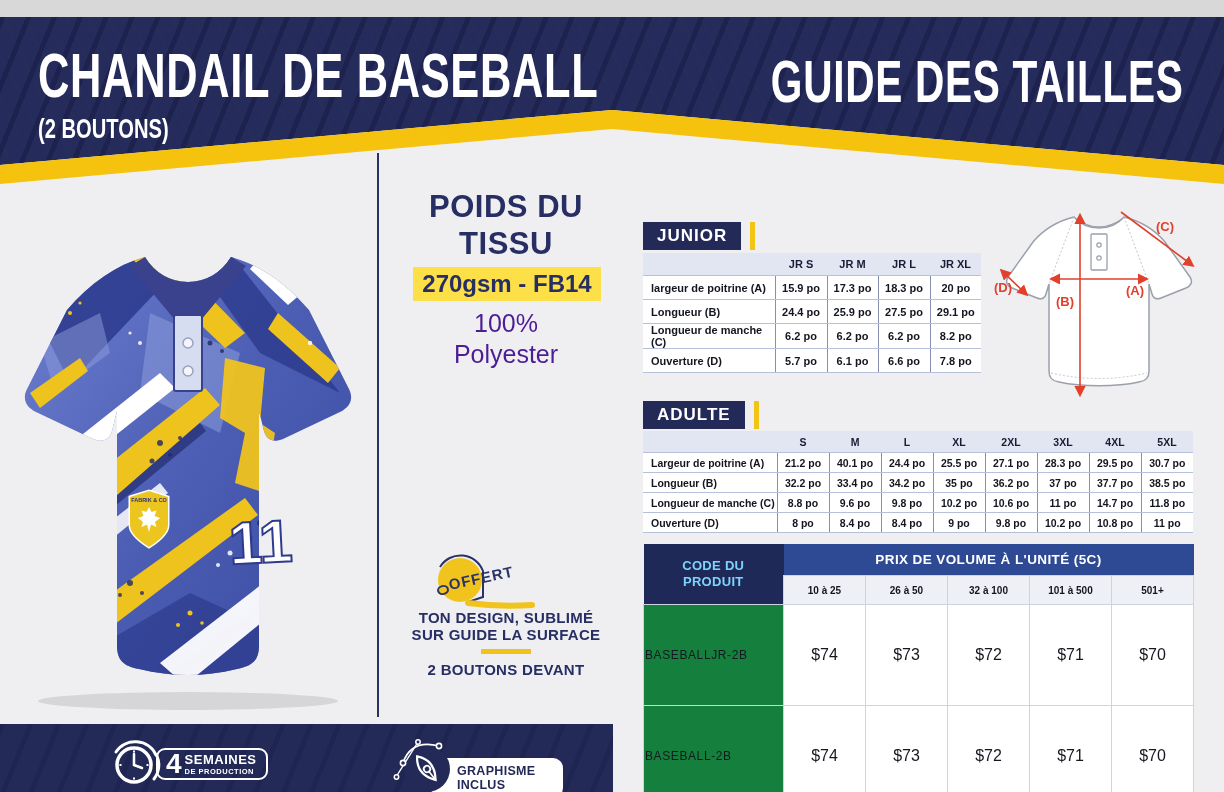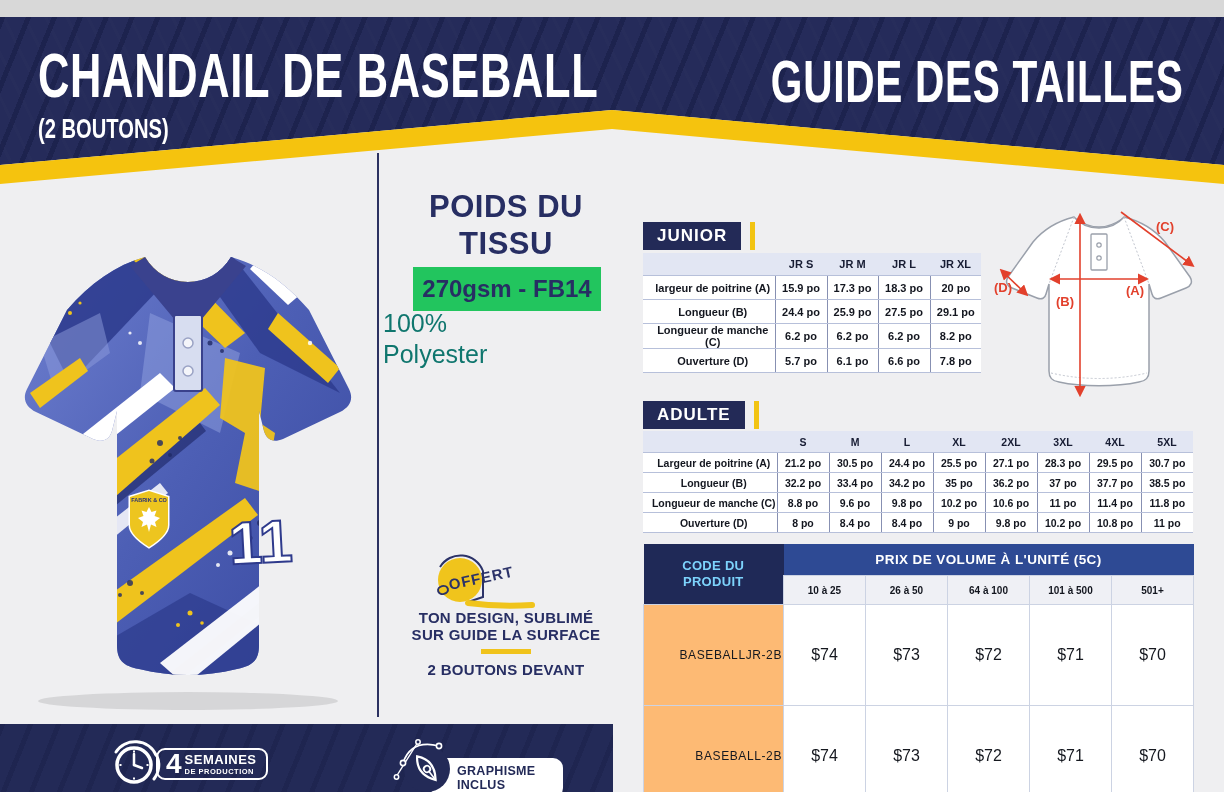--- a/index.html
+++ b/index.html
@@ -20,64 +20,64 @@
   .hdr-subtitle{position:absolute;left:38px;top:96px;color:#fff;font-size:28px;font-weight:700;
             white-space:nowrap;transform:scale(.72,1);transform-origin:left top;z-index:2;}
   .hdr-title-right{position:absolute;right:40px;top:30px;color:#fff;font-size:58px;font-weight:700;
             white-space:nowrap;transform:scale(.70,1.02);transform-origin:right top;letter-spacing:1px;z-index:2;}
 
   .divider-v{position:absolute;left:377px;top:136px;width:2px;height:564px;background:#2b3161;}
 
   
   .fab-title{position:absolute;left:383px;top:172px;width:246px;text-align:center;
              font-size:31px;font-weight:700;color:#272e63;line-height:1.18;letter-spacing:.5px;}
-  .fab-chip{position:absolute;left:413px;top:250px;width:188px;height:44px;background:#22c55e;
+  .fab-chip{position:absolute;left:413px;top:250px;width:188px;height:34px;background:#fde047;
             color:#272e63;font-size:24px;font-weight:600;display:flex;align-items:center;justify-content:center;}
-  .fab-comp{position:absolute;left:383px;top:291px;width:246px;
-            font-size:25px;font-weight:500;color:#0f766e;line-height:1.22;}
+  .fab-comp{position:absolute;left:383px;top:291px;width:246px;text-align:center;
+            font-size:25px;font-weight:500;color:#4c1d95;line-height:1.22;}
   .offer-svg{position:absolute;left:426px;top:537px;}
   .offer-l1{position:absolute;left:383px;top:592px;width:246px;text-align:center;
             font-size:15px;font-weight:700;color:#272e63;letter-spacing:.3px;}
   .offer-l2{position:absolute;left:383px;top:609px;width:246px;text-align:center;
             font-size:15px;font-weight:700;color:#272e63;letter-spacing:.3px;}
   .offer-div{position:absolute;left:481px;top:632px;width:50px;height:5px;background:#f0c31c;}
   .offer-note{position:absolute;left:383px;top:644px;width:246px;text-align:center;
             font-size:15px;font-weight:700;color:#272e63;letter-spacing:.3px;}
 
   
   .sec-badge{position:absolute;display:flex;gap:9px;height:28px;z-index:2;}
   .sec-badge-box{background:#232a57;color:#fff;font-size:17px;font-weight:700;letter-spacing:1px;
                  display:flex;align-items:center;padding:0 14px;}
   .sec-badge-accent{width:5px;background:#f2c413;}
 
   
   .size-table{position:absolute;border-collapse:collapse;table-layout:fixed;}
   .size-table th{background:#e2e6f3;font-weight:700;color:#171c33;text-align:center;padding:0;}
   .size-table td{background:#fff;color:#13161f;padding:0;}
-  .size-table td.lbl{text-align:center;padding-left:8px;font-weight:700;}
+  .size-table td.lbl{text-align:left;padding-left:8px;font-weight:700;}
   .size-table td.val{text-align:center;font-weight:600;border-left:1px solid #8790b2;}
   .size-table thead th{border-bottom:1px solid #b7c0da;}
   .size-table tbody td{border-bottom:1px solid #b7c0da;}
   .junior{left:643px;top:236px;width:338px;}
   .junior th{height:22px;font-size:11px;}
   .junior td{height:23px;font-size:11px;}
   .adult{left:643px;top:414px;width:550px;}
   .adult th{height:21px;font-size:10.5px;}
   .adult td{height:19px;font-size:10.5px;}
 
   
   .price-table{position:absolute;left:643px;top:527px;border-collapse:collapse;table-layout:fixed;}
   .pt-code-h{background:#1f2957;color:#7dd3fc;font-size:13px;font-weight:700;text-align:center;
              padding:0 10px;line-height:1.25;letter-spacing:.3px;}
   .pt-group{background:#2e4a94;color:#fff;font-size:13.5px;font-weight:700;height:29px;
             text-align:center;letter-spacing:.4px;}
   .pt-tier{height:26px;background:#eff0f5;border:1px solid #ccd3e3;font-size:10px;font-weight:700;
            color:#13161f;text-align:center;}
-  .pt-code{height:98px;background:#fdba74;border:1px solid #ccd3e3;font-size:12px;font-weight:500;
-           letter-spacing:.6px;color:#15181f;text-align:right;}
+  .pt-code{height:98px;background:#15803d;border:1px solid #ccd3e3;font-size:12px;font-weight:500;
+           letter-spacing:.6px;color:#15181f;text-align:left;}
   .pt-price{height:98px;background:#fff;border:1px solid #ccd3e3;font-size:16px;font-weight:500;
             color:#15181f;text-align:center;}
 
   
   .footer{position:absolute;left:0;top:707px;width:613px;height:85px;background:#232a57;}
   .footer::after{content:"";position:absolute;inset:0;
        background:repeating-linear-gradient(112deg,rgba(10,14,48,.5) 0 5px,transparent 5px 26px);opacity:.35;}
   .fbadge1{position:absolute;left:108px;top:720px;display:flex;align-items:center;z-index:2;}
   .fpill-outline{margin-left:-8px;height:28px;border:2px solid #fff;border-radius:9px;background:transparent;
        display:flex;align-items:center;padding:0 10px 0 8px;color:#fff;}
@@ -313,21 +313,21 @@
         <th>2XL</th>
         <th>3XL</th>
         <th>4XL</th>
         <th>5XL</th>
       </tr>
     </thead>
     <tbody>
       <tr>
         <td class="lbl">Largeur de poitrine (A)</td>
         <td class="val">21.2 po</td>
-        <td class="val">30.5 po</td>
+        <td class="val">40.1 po</td>
         <td class="val">24.4 po</td>
         <td class="val">25.5 po</td>
         <td class="val">27.1 po</td>
         <td class="val">28.3 po</td>
         <td class="val">29.5 po</td>
         <td class="val">30.7 po</td>
       </tr>
       <tr>
         <td class="lbl">Longueur (B)</td>
         <td class="val">32.2 po</td>
@@ -340,21 +340,21 @@
         <td class="val">38.5 po</td>
       </tr>
       <tr>
         <td class="lbl">Longueur de manche (C)</td>
         <td class="val">8.8 po</td>
         <td class="val">9.6 po</td>
         <td class="val">9.8 po</td>
         <td class="val">10.2 po</td>
         <td class="val">10.6 po</td>
         <td class="val">11 po</td>
-        <td class="val">11.4 po</td>
+        <td class="val">14.7 po</td>
         <td class="val">11.8 po</td>
       </tr>
       <tr>
         <td class="lbl">Ouverture (D)</td>
         <td class="val">8 po</td>
         <td class="val">8.4 po</td>
         <td class="val">8.4 po</td>
         <td class="val">9 po</td>
         <td class="val">9.8 po</td>
         <td class="val">10.2 po</td>
@@ -374,21 +374,21 @@
         <col style="width:82px">
       </colgroup>
     <tbody>
         <tr>
       <th class="pt-code-h" rowspan="2">CODE DU PRODUIT</th>
       <th class="pt-group" colspan="5">PRIX DE VOLUME À L'UNITÉ (5C)</th>
     </tr>
     <tr>
       <th class="pt-tier">10 à 25</th>
       <th class="pt-tier">26 à 50</th>
-      <th class="pt-tier">64 à 100</th>
+      <th class="pt-tier">32 à 100</th>
       <th class="pt-tier">101 à 500</th>
       <th class="pt-tier">501+</th>
     </tr>
     <tr>
       <td class="pt-code">BASEBALLJR-2B</td>
       <td class="pt-price">$74</td>
       <td class="pt-price">$73</td>
       <td class="pt-price">$72</td>
       <td class="pt-price">$71</td>
       <td class="pt-price">$70</td>

